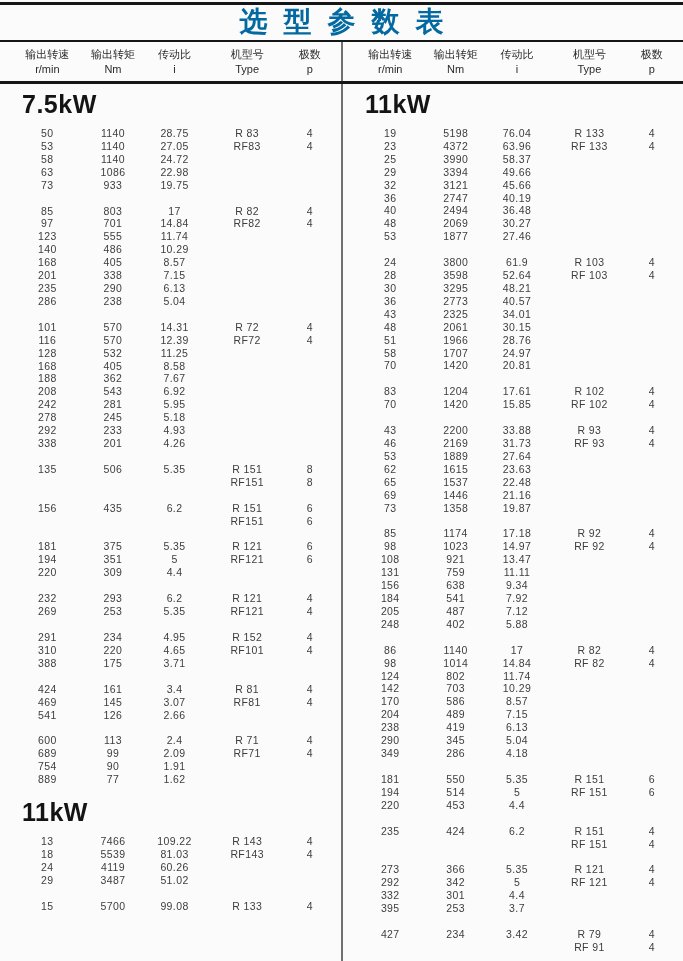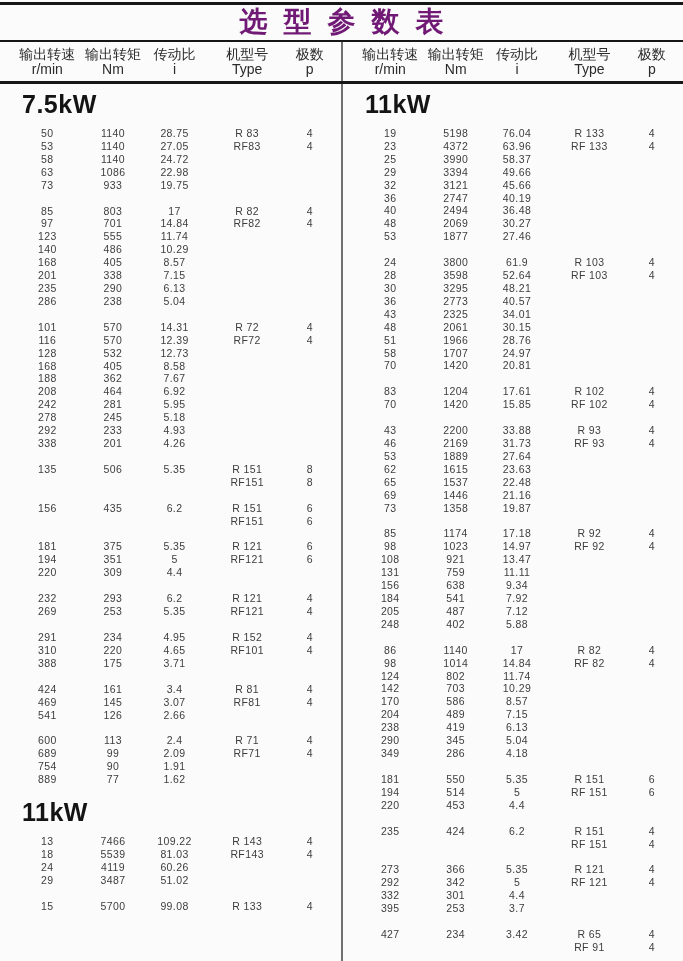--- a/index.html
+++ b/index.html
@@ -16,42 +16,42 @@
   .rule { background: #161616; flex: 0 0 auto; }
   .rule-top { height: 3px; margin-top: 2px; }
   .rule-mid { height: 2px; }
   .rule-head { height: 3px; }
 
   .title {
     flex: 0 0 auto;
     text-align: center;
     font-size: 28px;
     font-weight: bold;
-    color: #701a75;
+    color: #0369a1;
     letter-spacing: 16px;
     text-indent: 16px;
     padding: 1px 0 2px 0;
     line-height: 32px;
   }
 
   .header-row, .content-row { display: flex; flex: 0 0 auto; }
   .content-row { flex: 1 1 auto; align-items: stretch; }
   .half { width: 341px; box-sizing: border-box; }
   .half.right { border-left: 2px solid #707070; width: 342px; }
 
   table.cols { width: 100%; border-collapse: collapse; table-layout: fixed; }
   table.cols col.c-speed  { width: 82px; }
   table.cols col.c-torque { width: 60px; }
   table.cols col.c-ratio  { width: 62px; }
   table.cols col.c-model  { width: 82px; }
   table.cols col.c-poles  { width: 52px; }
 
   .header-table td {
     text-align: center;
-    font-size: 14px;
+    font-size: 11px;
     line-height: 15px;
     color: #2b2b2b;
     padding: 0;
     white-space: nowrap;
     margin-left: 44px;
   }
   .header-table tr.zh td { padding-top: 5px; }
   .header-table tr.en td { padding-bottom: 4px; }
   .header-table td:first-child { padding-left: 12px; }
   .header-table td:last-child  { padding-right: 10px; }
@@ -281,41 +281,41 @@
           <tr>
             <td>116</td>
             <td>570</td>
             <td>12.39</td>
             <td>RF72</td>
             <td>4</td>
           </tr>
           <tr>
             <td>128</td>
             <td>532</td>
-            <td>12.73</td>
+            <td>11.25</td>
             <td></td>
             <td></td>
           </tr>
           <tr>
             <td>168</td>
             <td>405</td>
             <td>8.58</td>
             <td></td>
             <td></td>
           </tr>
           <tr>
             <td>188</td>
             <td>362</td>
             <td>7.67</td>
             <td></td>
             <td></td>
           </tr>
           <tr>
             <td>208</td>
-            <td>464</td>
+            <td>543</td>
             <td>6.92</td>
             <td></td>
             <td></td>
           </tr>
           <tr>
             <td>242</td>
             <td>281</td>
             <td>5.95</td>
             <td></td>
             <td></td>
@@ -1090,21 +1090,21 @@
           <col class="c-torque">
           <col class="c-ratio">
           <col class="c-model">
           <col class="c-poles">
         </colgroup>
         <tbody>
           <tr>
             <td>427</td>
             <td>234</td>
             <td>3.42</td>
-            <td>R 65</td>
+            <td>R 79</td>
             <td>4</td>
           </tr>
           <tr>
             <td></td>
             <td></td>
             <td></td>
             <td>RF 91</td>
             <td>4</td>
           </tr>
         </tbody>

